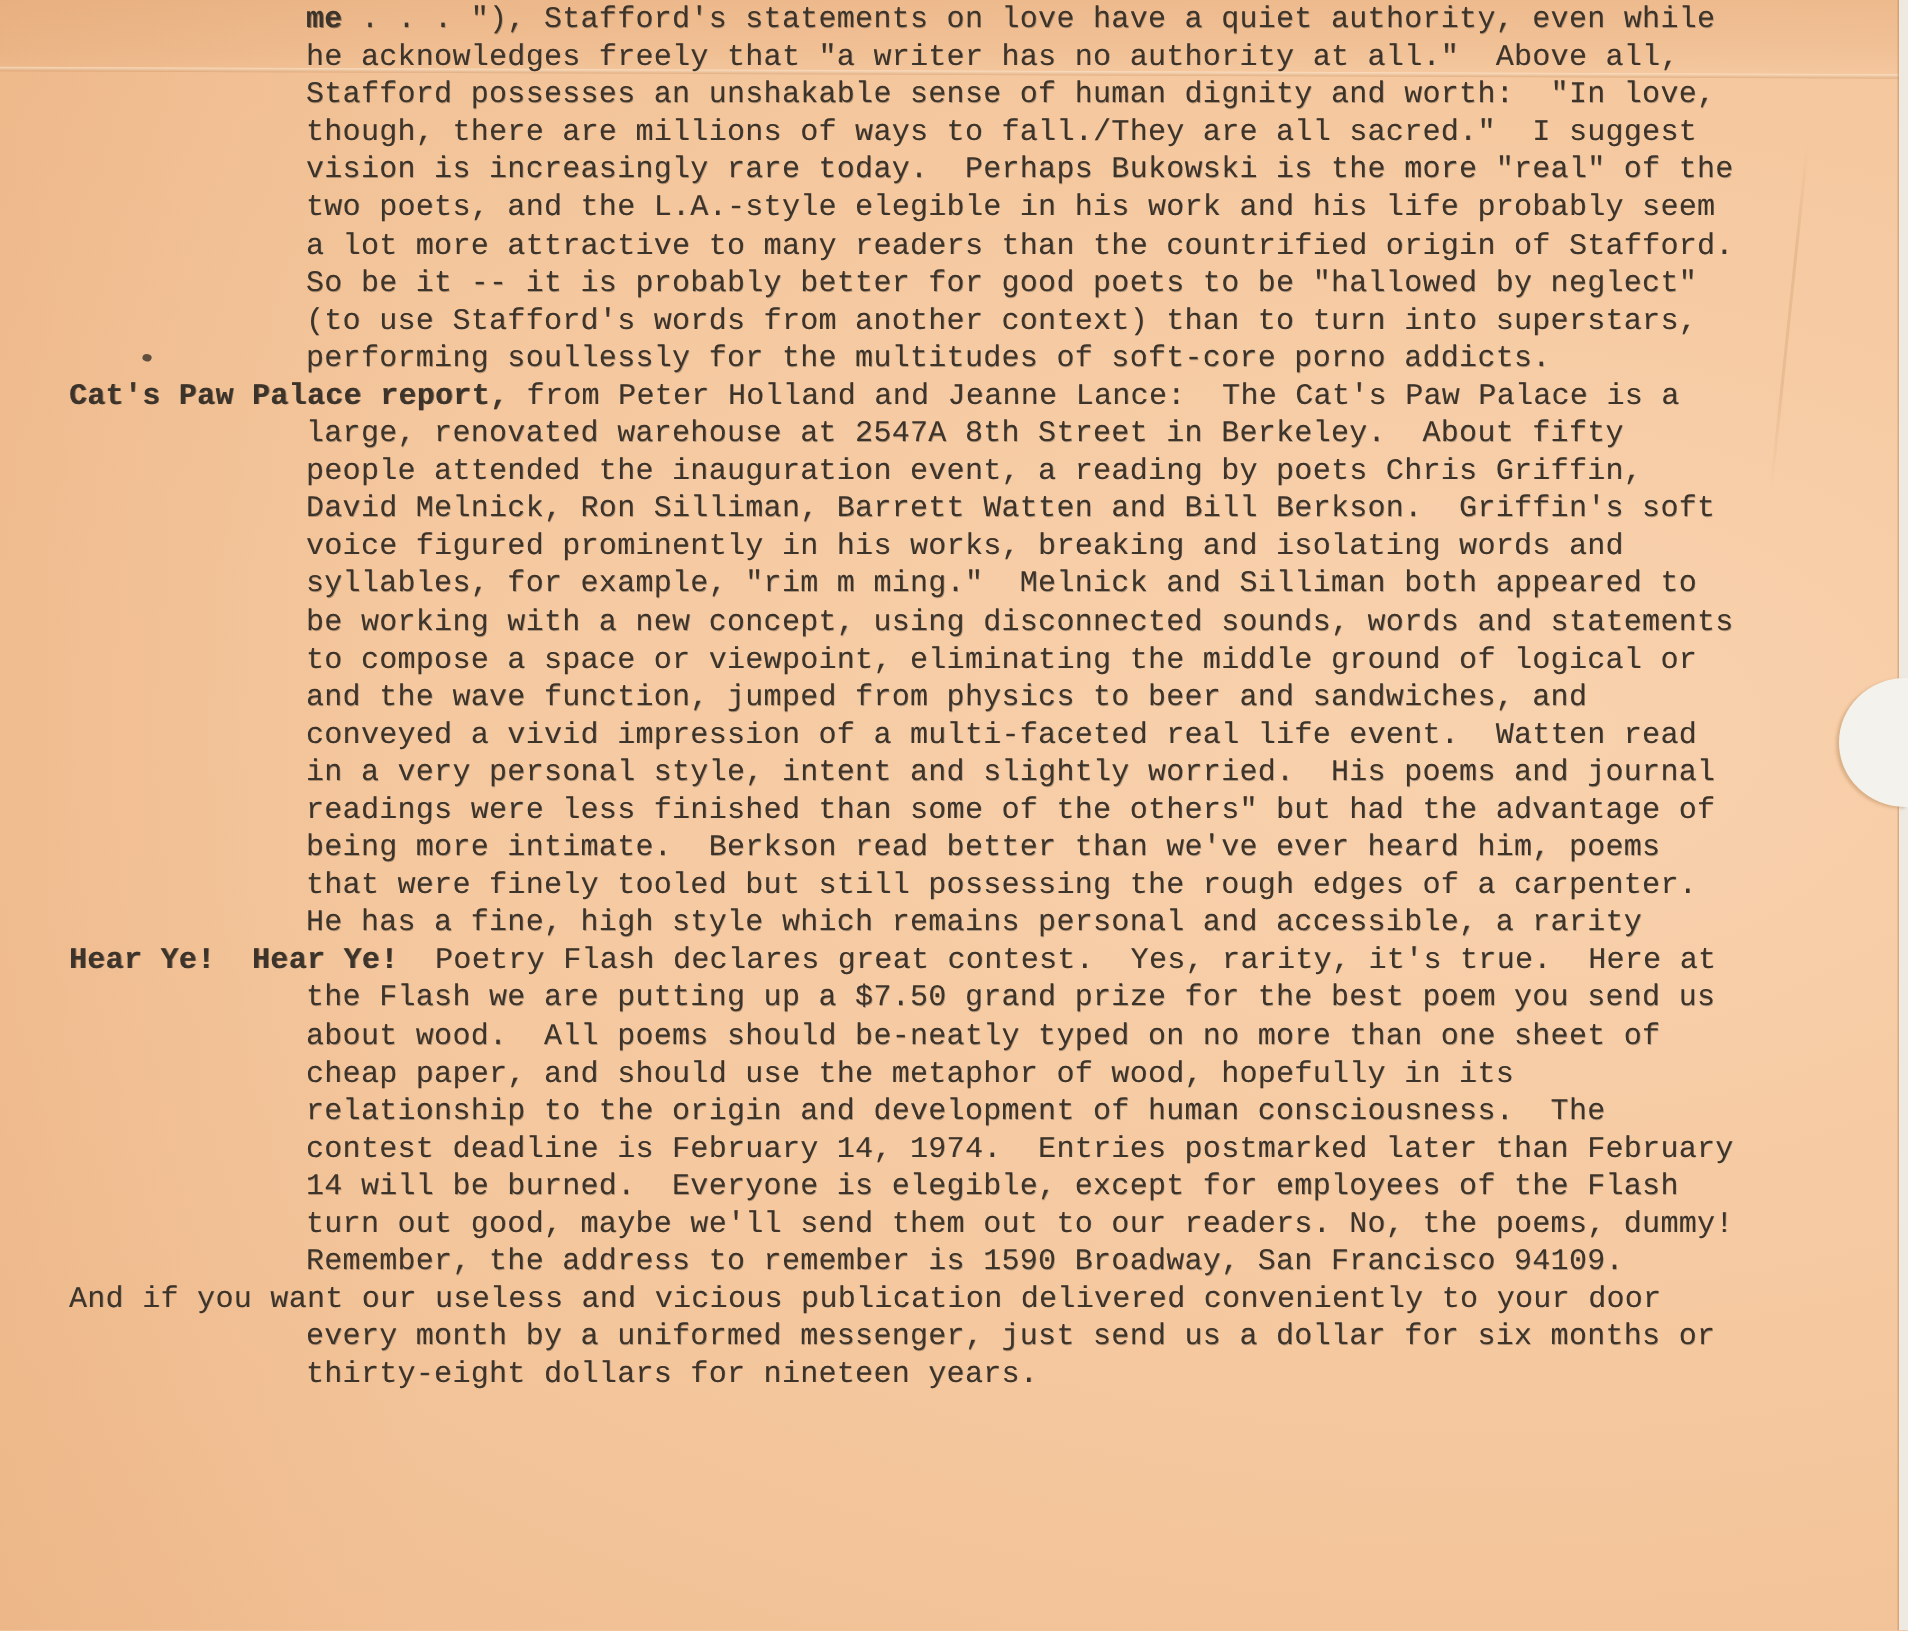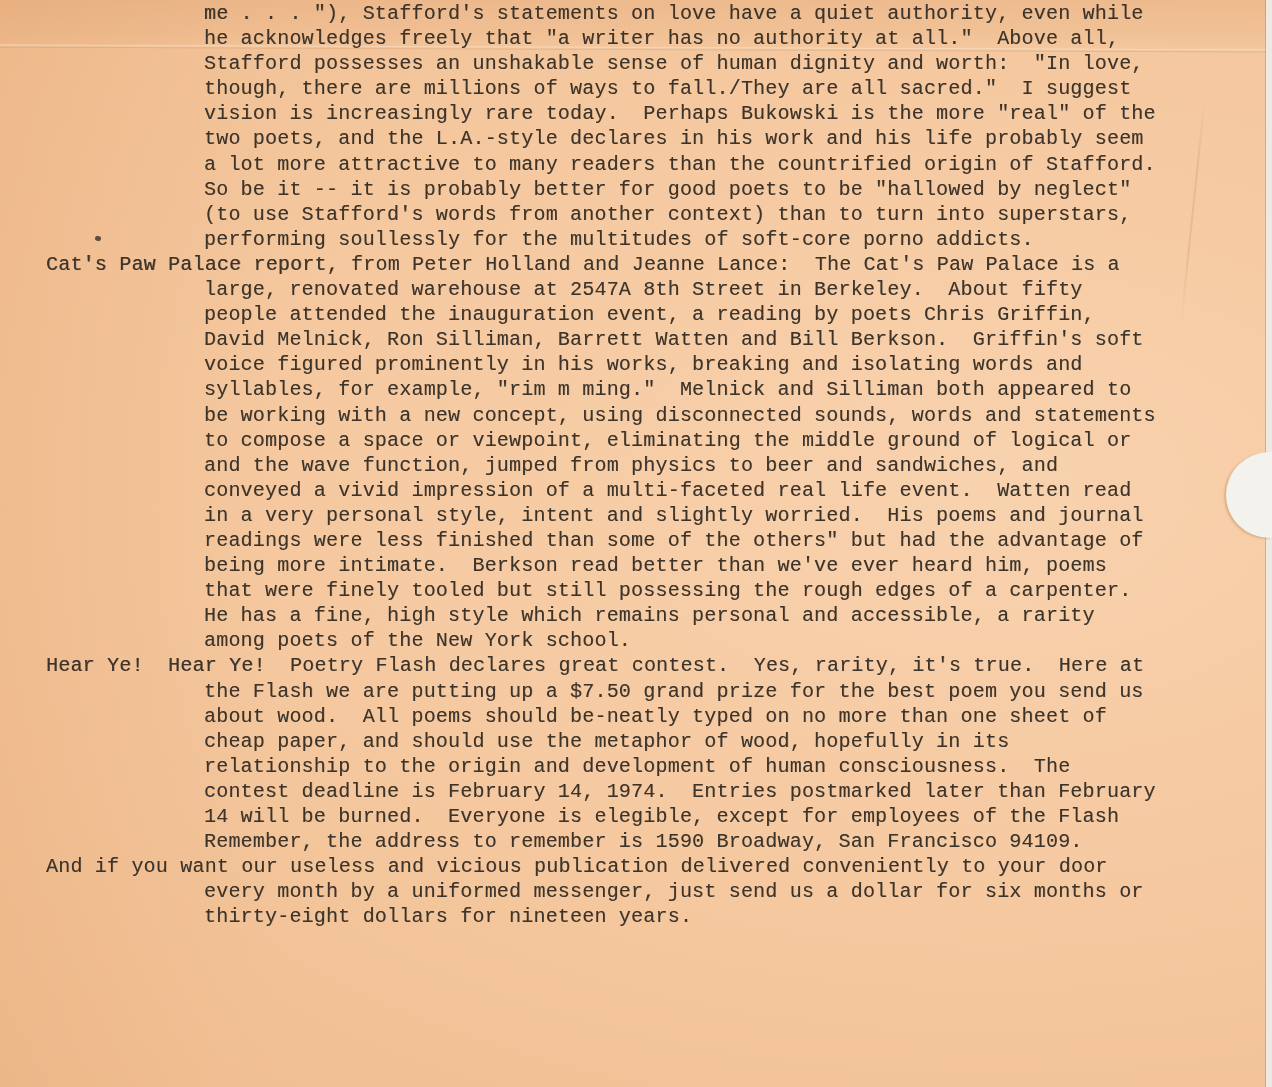--- a/index.html
+++ b/index.html
@@ -49,21 +49,21 @@
     transform:rotate(20deg); opacity:0.85;
   }
   .text-block {
     position:absolute; left:46px; top:1px; width:1190px;
     color:var(--ink, #3c342b);
     font-size:20px; line-height:25.1px; letter-spacing:0.2px;
     text-shadow:0.4px 0.4px 0 rgba(58,48,38,0.35);
   }
   .line { white-space:pre; height:25.1px; margin-left:158px; }
   .line.flush { margin-left:0; }
-  .lead { font-weight:400; text-shadow:0.6px 0.4px 0 rgba(45,36,28,0.5); }
+  .lead { font-weight:700; text-shadow:0.6px 0.4px 0 rgba(45,36,28,0.5); }
 </style>
 </head>
 <body>
 
 <div class="paper">
   <div class="crease-shade"></div>
   <div class="crease"></div>
   <div class="crease-vertical"></div>
   <div class="edge-strip"></div>
   <div class="torn-notch"></div>
@@ -73,21 +73,21 @@
 
   <div class="line"><span class="rest">he acknowledges freely that "a writer has no authority at all."  Above all,</span></div>
 
   <div class="line"><span class="rest">Stafford possesses an unshakable sense of human dignity and worth:  "In love,</span></div>
 
   <div class="line"><span class="rest">though, there are millions of ways to fall./They are all sacred."  I suggest</span></div>
 
 
   <div class="line"><span class="rest">vision is increasingly rare today.  Perhaps Bukowski is the more "real" of the</span></div>
 
-  <div class="line"><span class="rest">two poets, and the L.A.-style declares in his work and his life probably seem</span></div>
+  <div class="line"><span class="rest">two poets, and the L.A.-style elegible in his work and his life probably seem</span></div>
 
   <div class="line"><span class="rest">a lot more attractive to many readers than the countrified origin of Stafford.</span></div>
 
   <div class="line"><span class="rest">So be it -- it is probably better for good poets to be "hallowed by neglect"</span></div>
 
   <div class="line"><span class="rest">(to use Stafford's words from another context) than to turn into superstars,</span></div>
 
   <div class="line"><span class="rest">performing soullessly for the multitudes of soft-core porno addicts.</span></div>
 
   <div class="line flush"><span class="lead">Cat's Paw Palace report,</span><span class="rest"> from Peter Holland and Jeanne Lance:  The Cat's Paw Palace is a</span></div>
@@ -114,37 +114,37 @@
   <div class="line"><span class="rest">in a very personal style, intent and slightly worried.  His poems and journal</span></div>
 
   <div class="line"><span class="rest">readings were less finished than some of the others" but had the advantage of</span></div>
 
   <div class="line"><span class="rest">being more intimate.  Berkson read better than we've ever heard him, poems</span></div>
 
   <div class="line"><span class="rest">that were finely tooled but still possessing the rough edges of a carpenter.</span></div>
 
   <div class="line"><span class="rest">He has a fine, high style which remains personal and accessible, a rarity</span></div>
 
-  <div class="line"><span class="rest">among poets of the New York school.</span></div>
 
   <div class="line flush"><span class="lead">Hear Ye!  Hear Ye!</span><span class="rest">  Poetry Flash declares great contest.  Yes, rarity, it's true.  Here at</span></div>
 
   <div class="line"><span class="rest">the Flash we are putting up a $7.50 grand prize for the best poem you send us</span></div>
 
   <div class="line"><span class="rest">about wood.  All poems should be-neatly typed on no more than one sheet of</span></div>
 
   <div class="line"><span class="rest">cheap paper, and should use the metaphor of wood, hopefully in its</span></div>
 
   <div class="line"><span class="rest">relationship to the origin and development of human consciousness.  The</span></div>
 
   <div class="line"><span class="rest">contest deadline is February 14, 1974.  Entries postmarked later than February</span></div>
 
   <div class="line"><span class="rest">14 will be burned.  Everyone is elegible, except for employees of the Flash</span></div>
 
 
+  <div class="line"><span class="rest">turn out good, maybe we'll send them out to our readers. No, the poems, dummy!</span></div>
 
   <div class="line"><span class="rest">Remember, the address to remember is 1590 Broadway, San Francisco 94109.</span></div>
 
   <div class="line flush"><span class="rest">And if you want our useless and vicious publication delivered conveniently to your door</span></div>
 
   <div class="line"><span class="rest">every month by a uniformed messenger, just send us a dollar for six months or</span></div>
 
   <div class="line"><span class="rest">thirty-eight dollars for nineteen years.</span></div>
 </div>
 </div>

